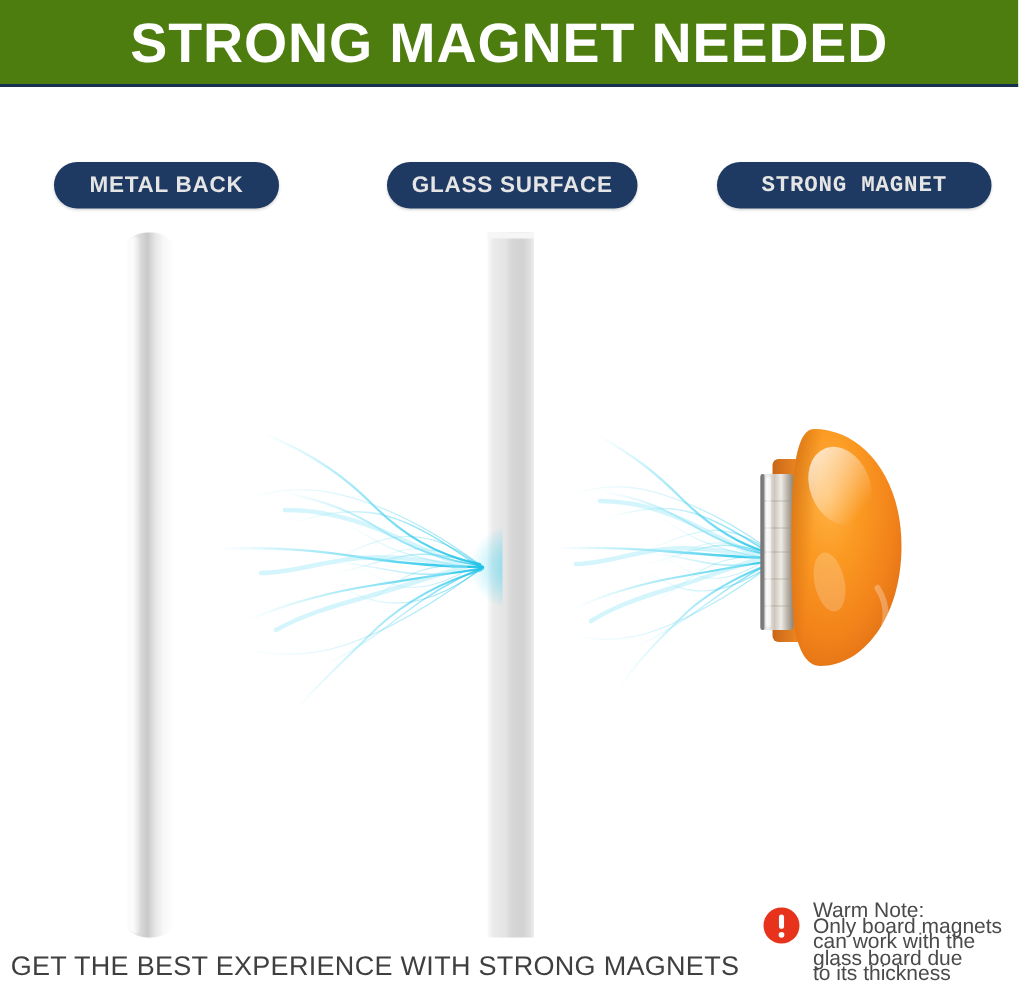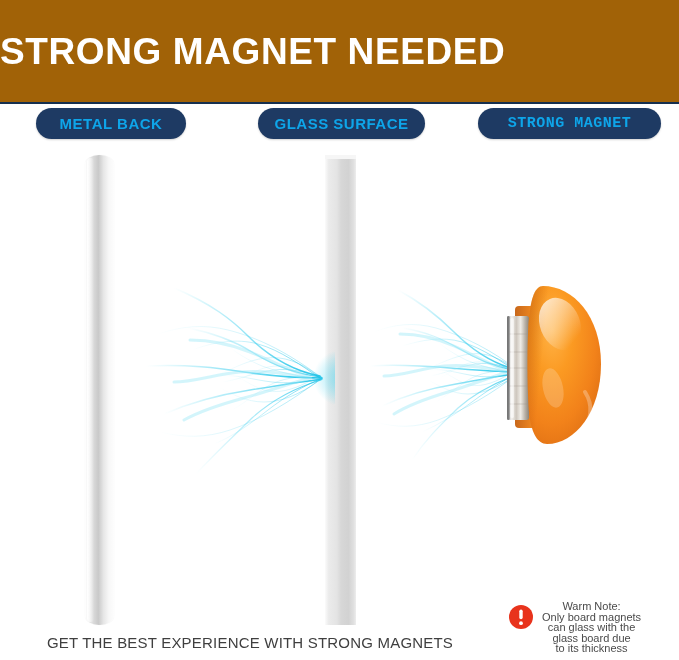--- a/index.html
+++ b/index.html
@@ -18,26 +18,26 @@
     width: 679px;
     height: 660px;
     background: #ffffff;
     overflow: hidden;
   }
 
   
   #header-banner {
     position: absolute;
     left: 0; top: 0;
-    width: 679px; height: 104px;
-    background: #a16207;
+    width: 679px; height: 58px;
+    background: #4d7c0f;
     border-bottom: 2px solid #16304f;
     display: flex;
     align-items: center;
-    justify-content: flex-start;
+    justify-content: center;
   }
   #header-title {
     color: #ffffff;
     font-size: 37px;
     font-weight: bold;
     letter-spacing: 0.6px;
     line-height: 1;
     text-align: center;
     white-space: nowrap;
   }
@@ -47,21 +47,21 @@
     position: absolute;
     height: 31px;
     background: #1e3a63;
     border-radius: 16px;
     display: flex;
     align-items: center;
     justify-content: center;
     box-shadow: 0 1px 2px rgba(0,0,0,0.18);
   }
   .pill-label {
-    color: #0ea5e9;
+    color: #e5e5e5;
     font-size: 15px;
     font-weight: bold;
     letter-spacing: 0.5px;
     white-space: nowrap;
   }
   #pill-metal-back   { left: 36px;  top: 108px; width: 150px; }
   #pill-glass-surface{ left: 258px; top: 108px; width: 167px; }
   #pill-strong-magnet{ left: 478px; top: 108px; width: 183px; font-family: Liberation Mono, monospace; }
 
   
@@ -123,36 +123,35 @@
   #warm-note {
     position: absolute;
     left: 508px; top: 601px;
     width: 165px;
     display: flex;
     align-items: flex-start;
     gap: 8px;
   }
   #warn-icon { flex: 0 0 auto; margin-top: 3px; }
   #warm-note-text {
-    font-size: 11px;
+    font-size: 14px;
     line-height: 10.5px;
     color: #4a4a4a;
     font-family: "Liberation Sans", sans-serif;
-    text-align: center;
   }
   #warm-note-title { font-weight: normal; display: block; }
   .warm-line { display: block; }
 
   
   #bottom-caption {
     position: absolute;
     left: 0; top: 634px;
     width: 500px;
     text-align: center;
-    font-size: 15px;
+    font-size: 18px;
     color: #3f3f3f;
     letter-spacing: 0.2px;
     white-space: nowrap;
   }
 </style>
 </head>
 <body>
 
 <div id="page">
 
@@ -319,21 +318,21 @@
 
   <div id="warm-note">
     <svg id="warn-icon" width="26" height="26" viewBox="0 0 26 26">
       <circle cx="13" cy="13" r="12" fill="#e8331c"></circle>
       <rect x="11.3" y="5.6" width="3.4" height="9.6" rx="1.7" fill="#ffffff"></rect>
       <circle cx="13" cy="19.2" r="1.9" fill="#ffffff"></circle>
     </svg>
     <div id="warm-note-text">
       <span id="warm-note-title">Warm Note:</span>
       <span class="warm-line">Only board magnets</span>
-      <span class="warm-line">can glass with the</span>
+      <span class="warm-line">can work with the</span>
       <span class="warm-line">glass board due</span>
       <span class="warm-line">to its thickness</span>
     </div>
   </div>
 
   <div id="bottom-caption">GET THE BEST EXPERIENCE WITH STRONG MAGNETS</div>
 
 </div>
 
 </body></html>

